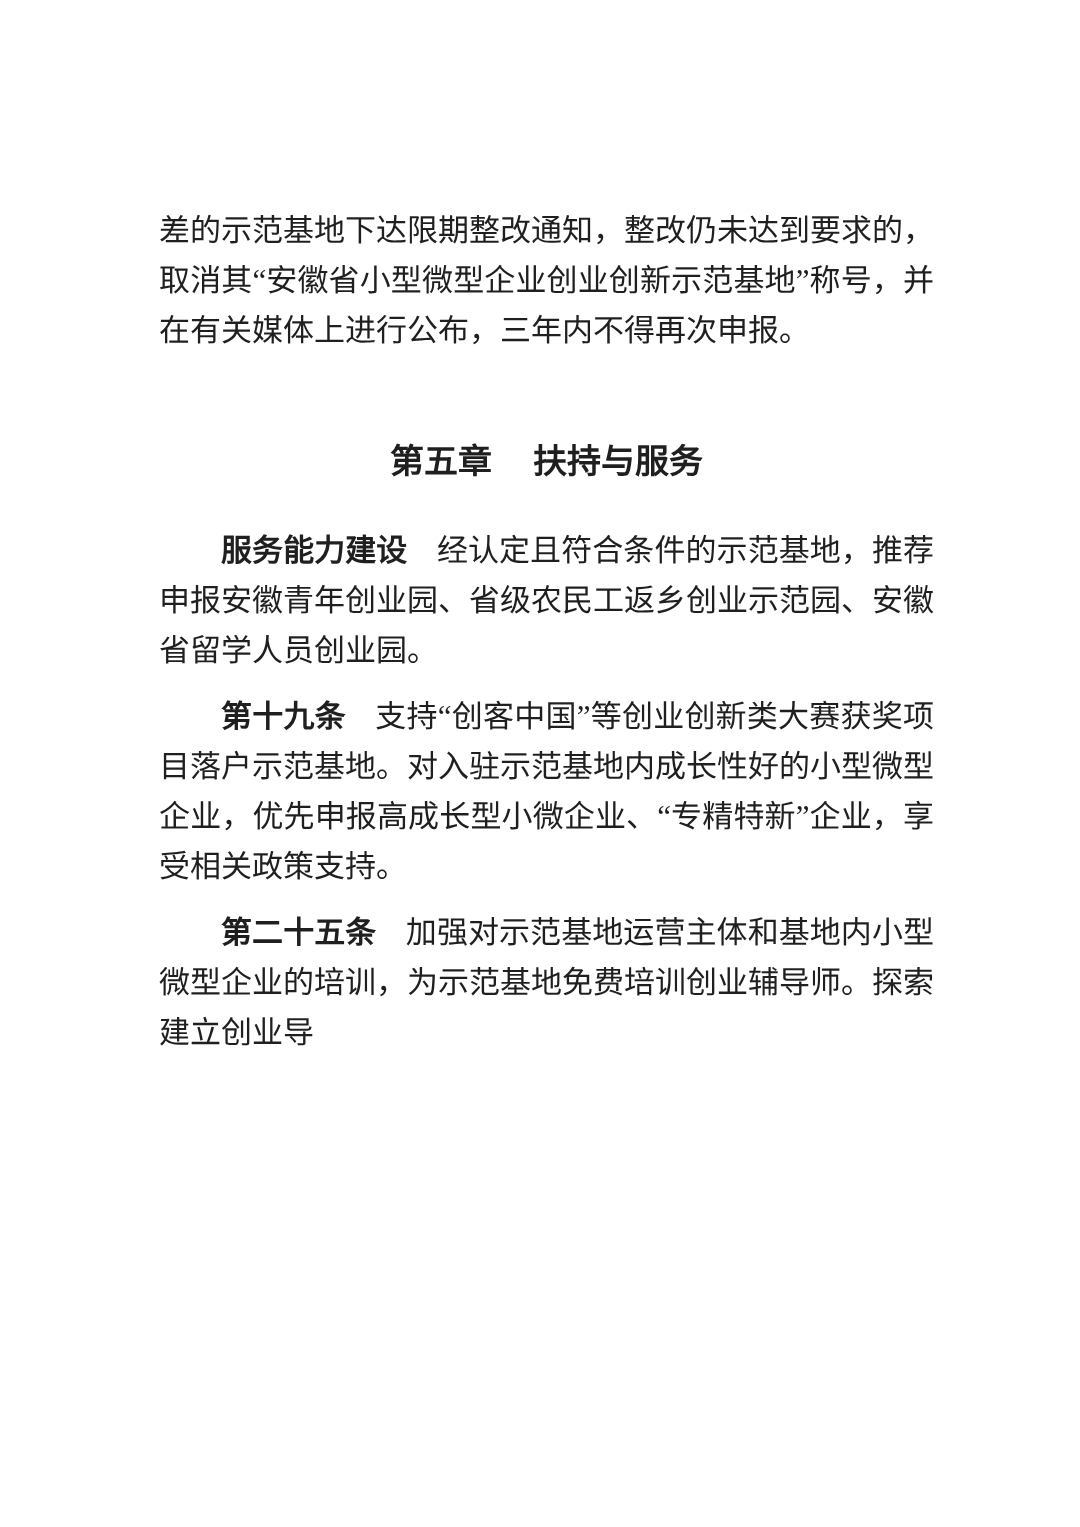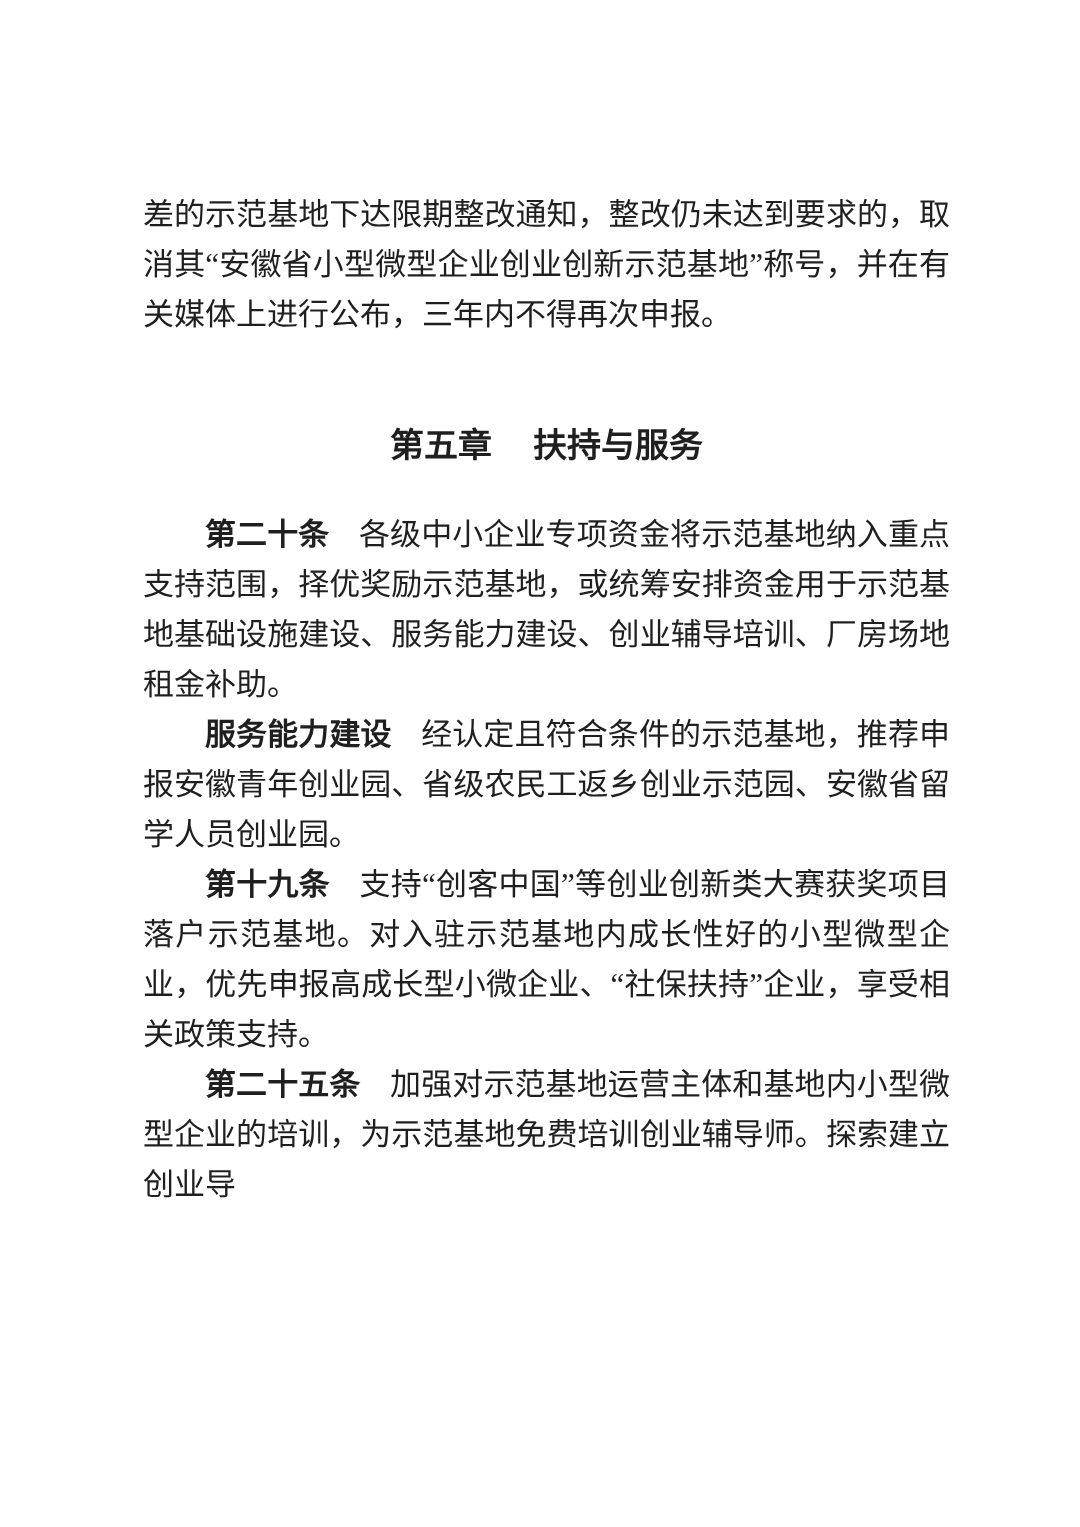--- a/index.html
+++ b/index.html
@@ -14,21 +14,21 @@
     height: 1527px;
     background: #ffffff;
     color: #1f1f1f;
     font-family: "Liberation Serif", "DejaVu Serif", serif;
     font-size: 31px;
     line-height: 50px;
     padding: 190px 130px 0 143px;
     overflow: hidden;
   }
   .para {
-    margin: 0;
+    margin: 16px;
     text-align: justify;
     text-align-last: left;
   }
   .para.indent {
     text-indent: 2em;
   }
   .article-label {
     font-family: "Liberation Sans", "DejaVu Sans", sans-serif;
     font-weight: bold;
     margin-right: 0.95em;
@@ -53,31 +53,28 @@
 
   <p class="para">
     <span>差的示范基地下达限期整改通知，整改仍未达到要求的，取消其“安徽省小型微型企业创业创新示范基地”称号，并在有关媒体上进行公布，三年内不得再次申报。</span>
   </p>
 
 
   <h2 class="chapter-heading">
     <span>第五章</span><span class="chapter-title">扶持与服务</span>
   </h2>
 
-  <p class="para indent">
-    <span class="article-label">第二十条</span><span>各级中小企业专项资金将示范基地纳入重点支持范围，择优奖励示范基地，或统筹安排资金用于示范基地基础设施建设、服务能力建设、创业辅导培训、厂房场地租金补助。</span>
-  </p>
 
   <p class="para indent">
     <span class="article-label">服务能力建设</span><span>经认定且符合条件的示范基地，推荐申报安徽青年创业园、省级农民工返乡创业示范园、安徽省留学人员创业园。</span>
   </p>
 
 
   <p class="para indent">
-    <span class="article-label">第十九条</span><span>支持“创客中国”等创业创新类大赛获奖项目落户示范基地。对入驻示范基地内成长性好的小型微型企业，优先申报高成长型小微企业、“社保扶持”企业，享受相关政策支持。</span>
+    <span class="article-label">第十九条</span><span>支持“创客中国”等创业创新类大赛获奖项目落户示范基地。对入驻示范基地内成长性好的小型微型企业，优先申报高成长型小微企业、“专精特新”企业，享受相关政策支持。</span>
   </p>
 
 
   <p class="para indent">
     <span class="article-label">第二十五条</span><span>加强对示范基地运营主体和基地内小型微型企业的培训，为示范基地免费培训创业辅导师。探索建立创业导</span>
   </p>
 
 </div>
 
 </body></html>

